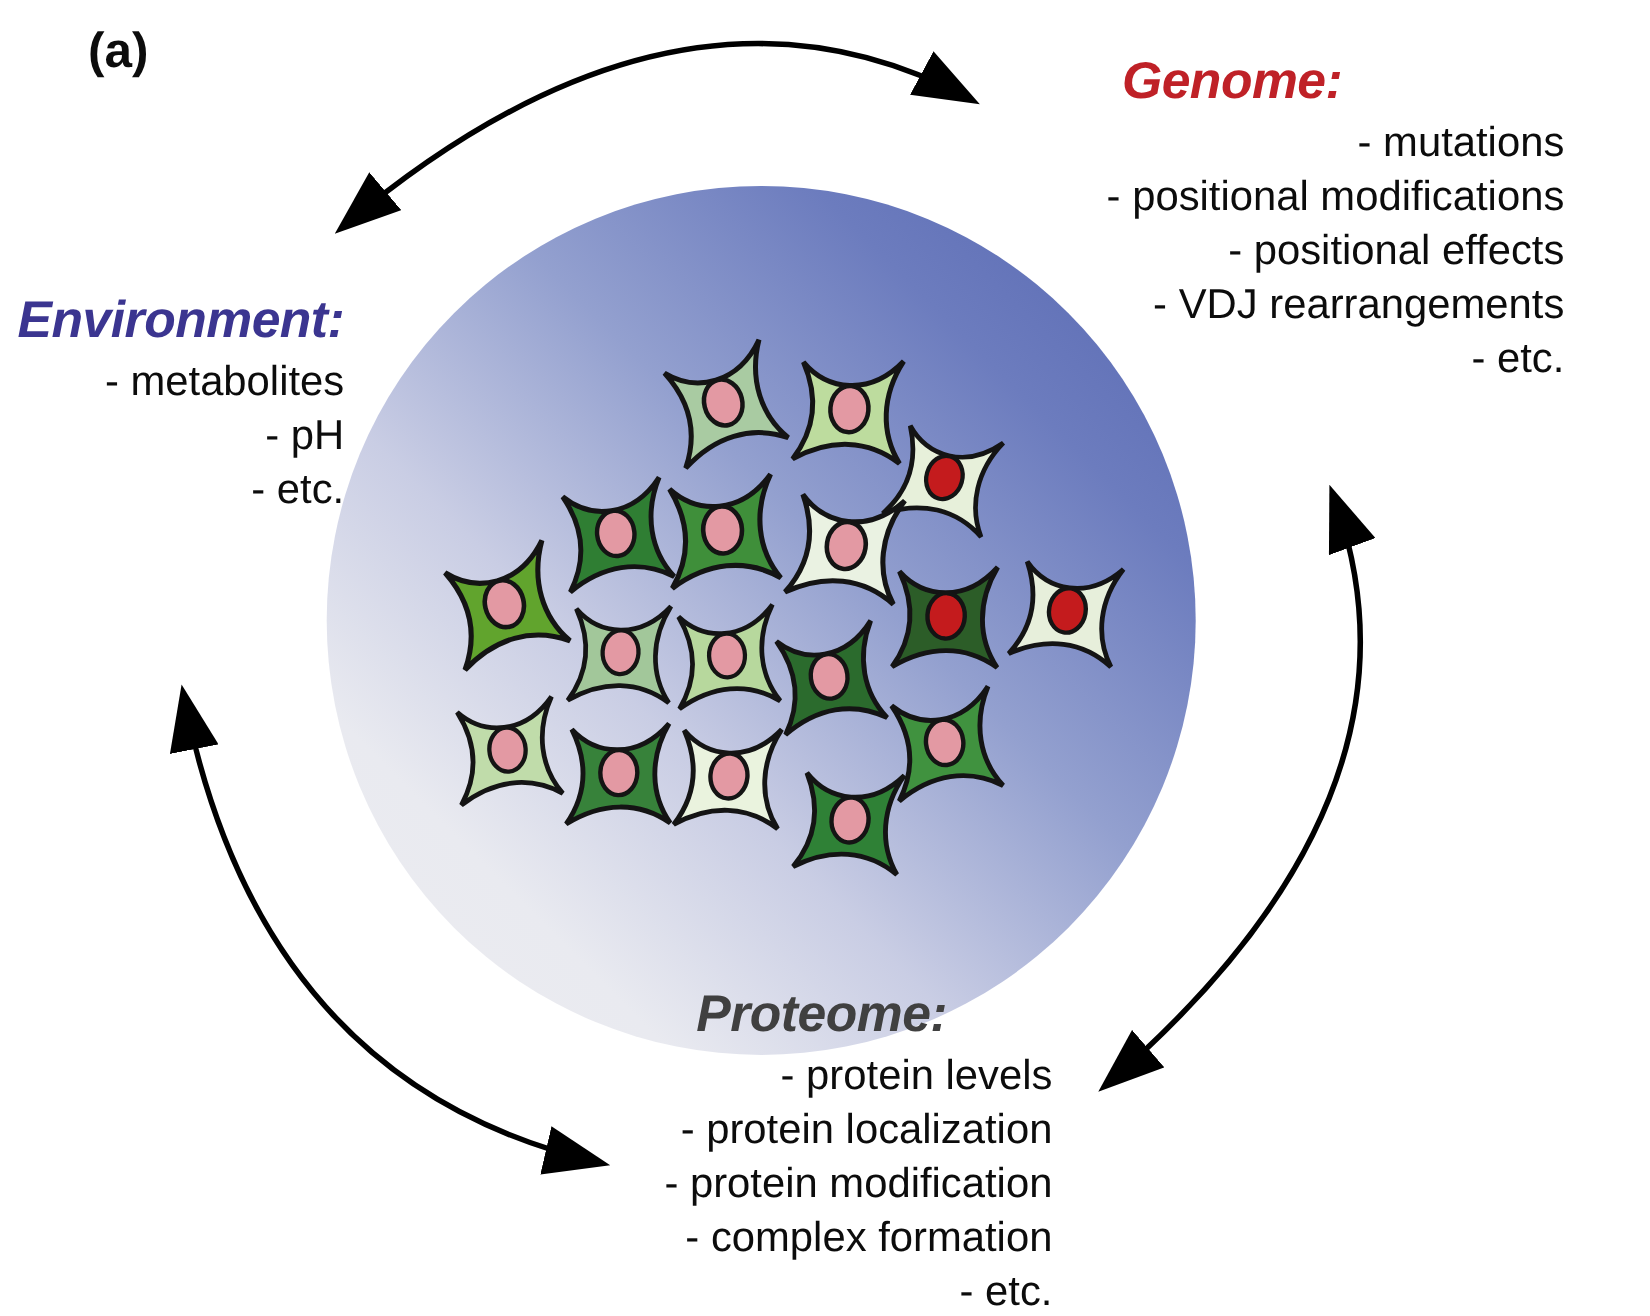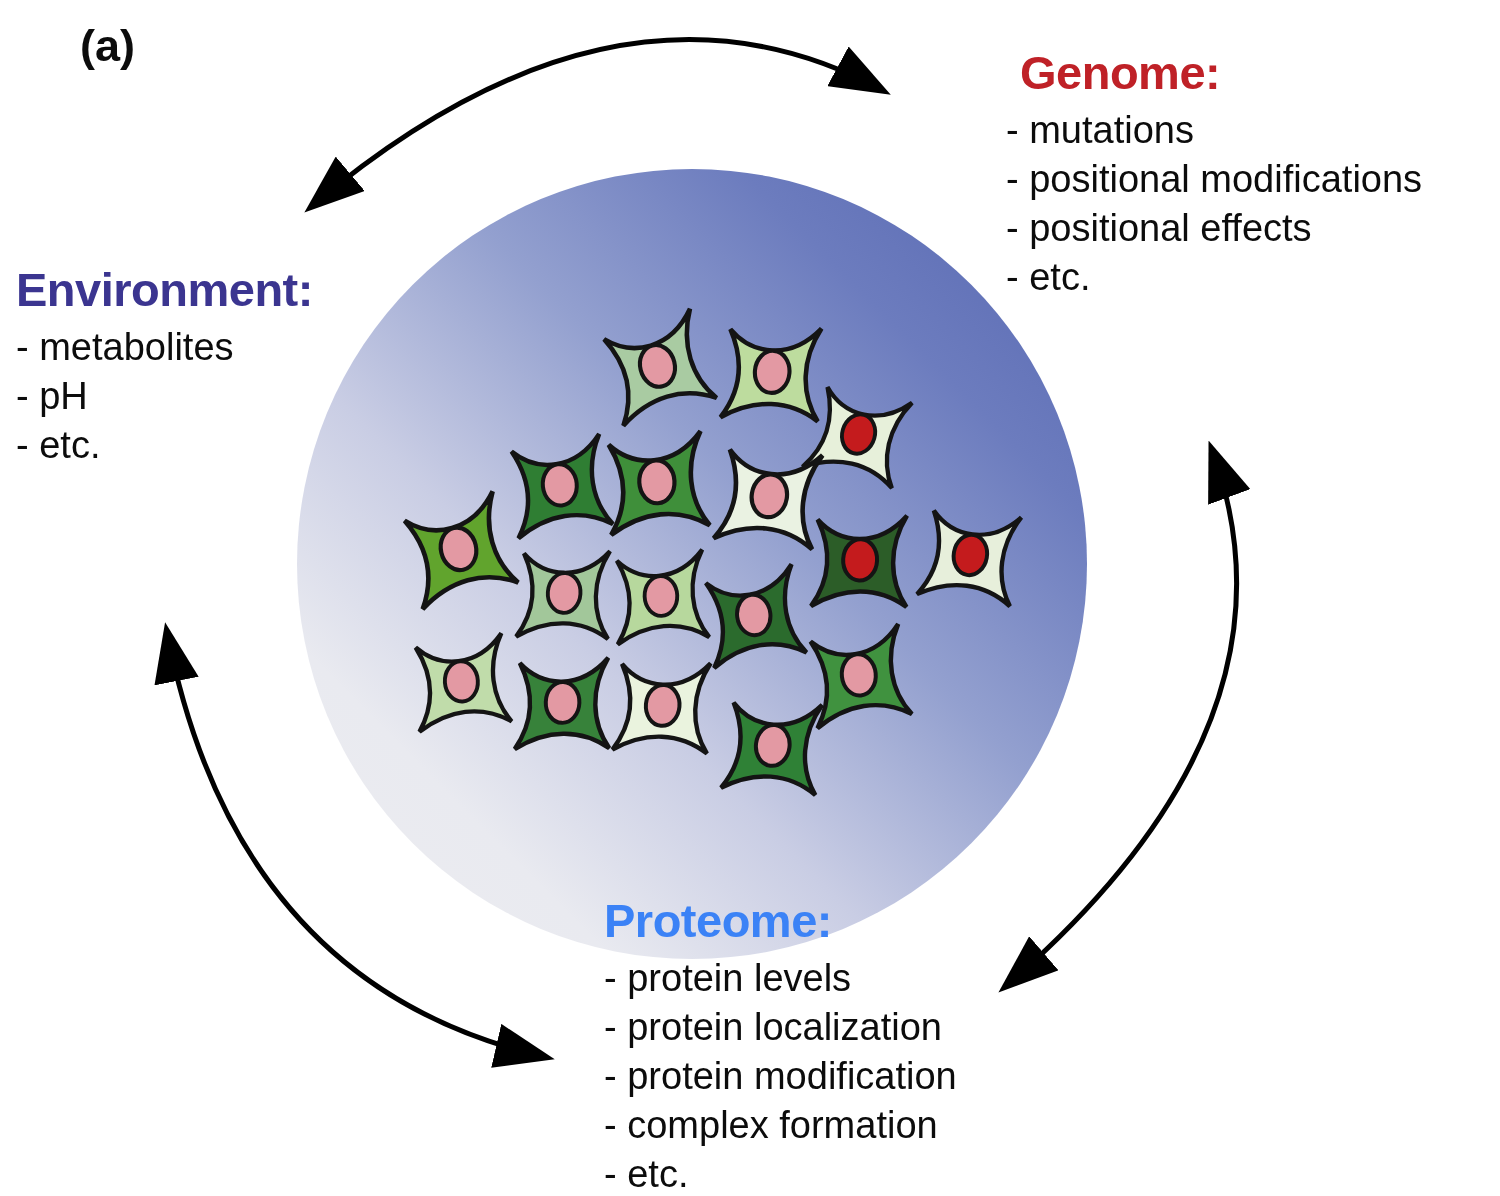--- a/index.html
+++ b/index.html
@@ -7,22 +7,22 @@
     position:relative;width:1500px;height:1196px;overflow:hidden;background:#ffffff;
     font-family:"Liberation Sans","DejaVu Sans",sans-serif;color:#0c0c0c;
   }
   .panel-label{position:absolute;left:80px;top:20px;font-size:45px;font-weight:bold;color:#0c0c0c;}
   .colony-circle{
     position:absolute;left:297px;top:169px;width:790px;height:790px;border-radius:50%;
   }
   .cell-layer{position:absolute;left:0;top:0;width:100%;height:100%;}
   .arrow-layer{position:absolute;left:0;top:0;width:1500px;height:1196px;pointer-events:none;}
   .textblock{position:absolute;}
-  .textblock .heading{font-size:47px;font-weight:bold;line-height:55px;letter-spacing:-0.5px;margin-bottom:6px;white-space:nowrap;}
-  .textblock .item{font-size:38px;line-height:49px;color:#0c0c0c;white-space:nowrap;}
+  .textblock .heading{font-size:47px;font-weight:bold;line-height:55px;letter-spacing:-0.5px;margin-bottom:6px;white-space:nowrap;font-style:italic;}
+  .textblock .item{font-size:38px;line-height:49px;color:#0c0c0c;white-space:nowrap;text-align:right;}
   .block-environment{left:16px;top:262px;}
   .block-genome{left:1020px;top:45px;}
   .block-genome .item{margin-left:-14px;}
   .block-proteome{left:604px;top:893px;}
 </style>
 </head>
 <body>
 
 <div class="stage">
 
@@ -117,25 +117,26 @@
     <div class="item">- metabolites</div>
     <div class="item">- pH</div>
     <div class="item">- etc.</div>
   </div>
 
   <div class="textblock block-genome">
     <div class="heading" style="color: rgb(191, 33, 39);">Genome:</div>
     <div class="item">- mutations</div>
     <div class="item">- positional modifications</div>
     <div class="item">- positional effects</div>
+    <div class="item">- VDJ rearrangements</div>
     <div class="item">- etc.</div>
   </div>
 
   <div class="textblock block-proteome">
-    <div class="heading" style="color: #3b82f6;">Proteome:</div>
+    <div class="heading" style="color: #404040; margin-left: 29px;">Proteome:</div>
     <div class="item">- protein levels</div>
     <div class="item">- protein localization</div>
     <div class="item">- protein modification</div>
     <div class="item">- complex formation</div>
     <div class="item">- etc.</div>
   </div>
 
 </div>
 
 </body></html>

